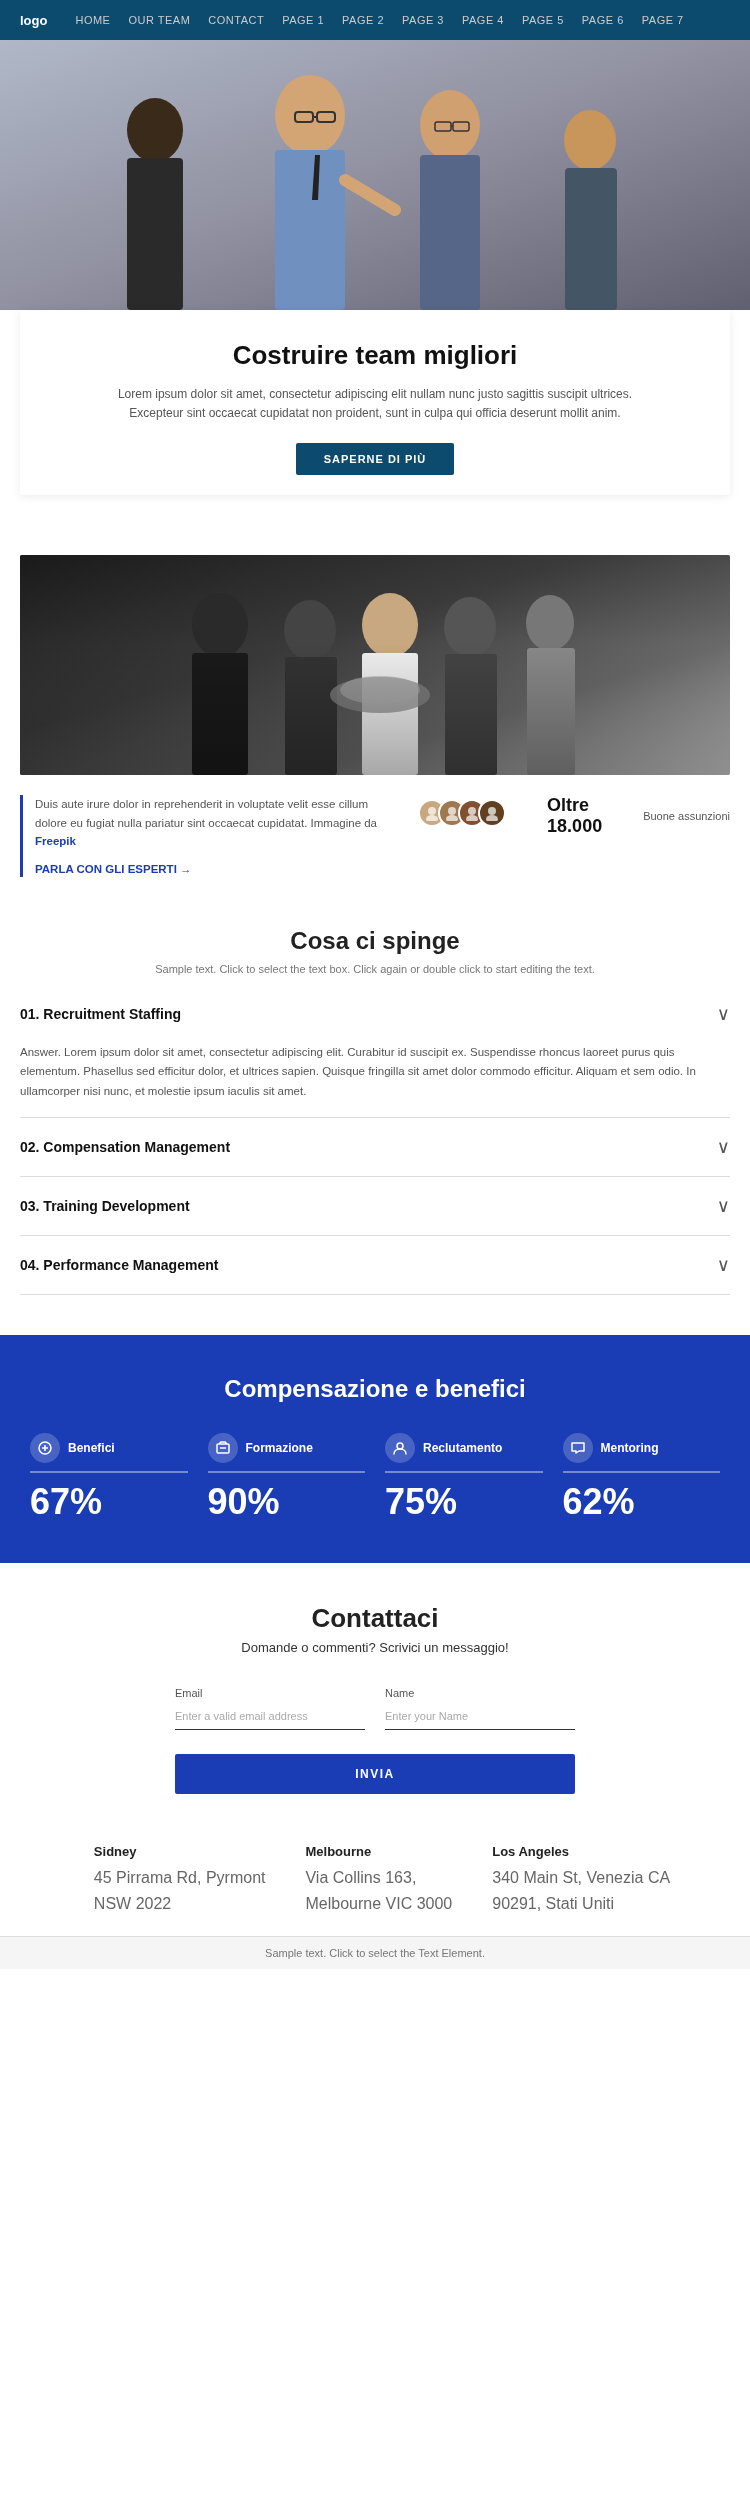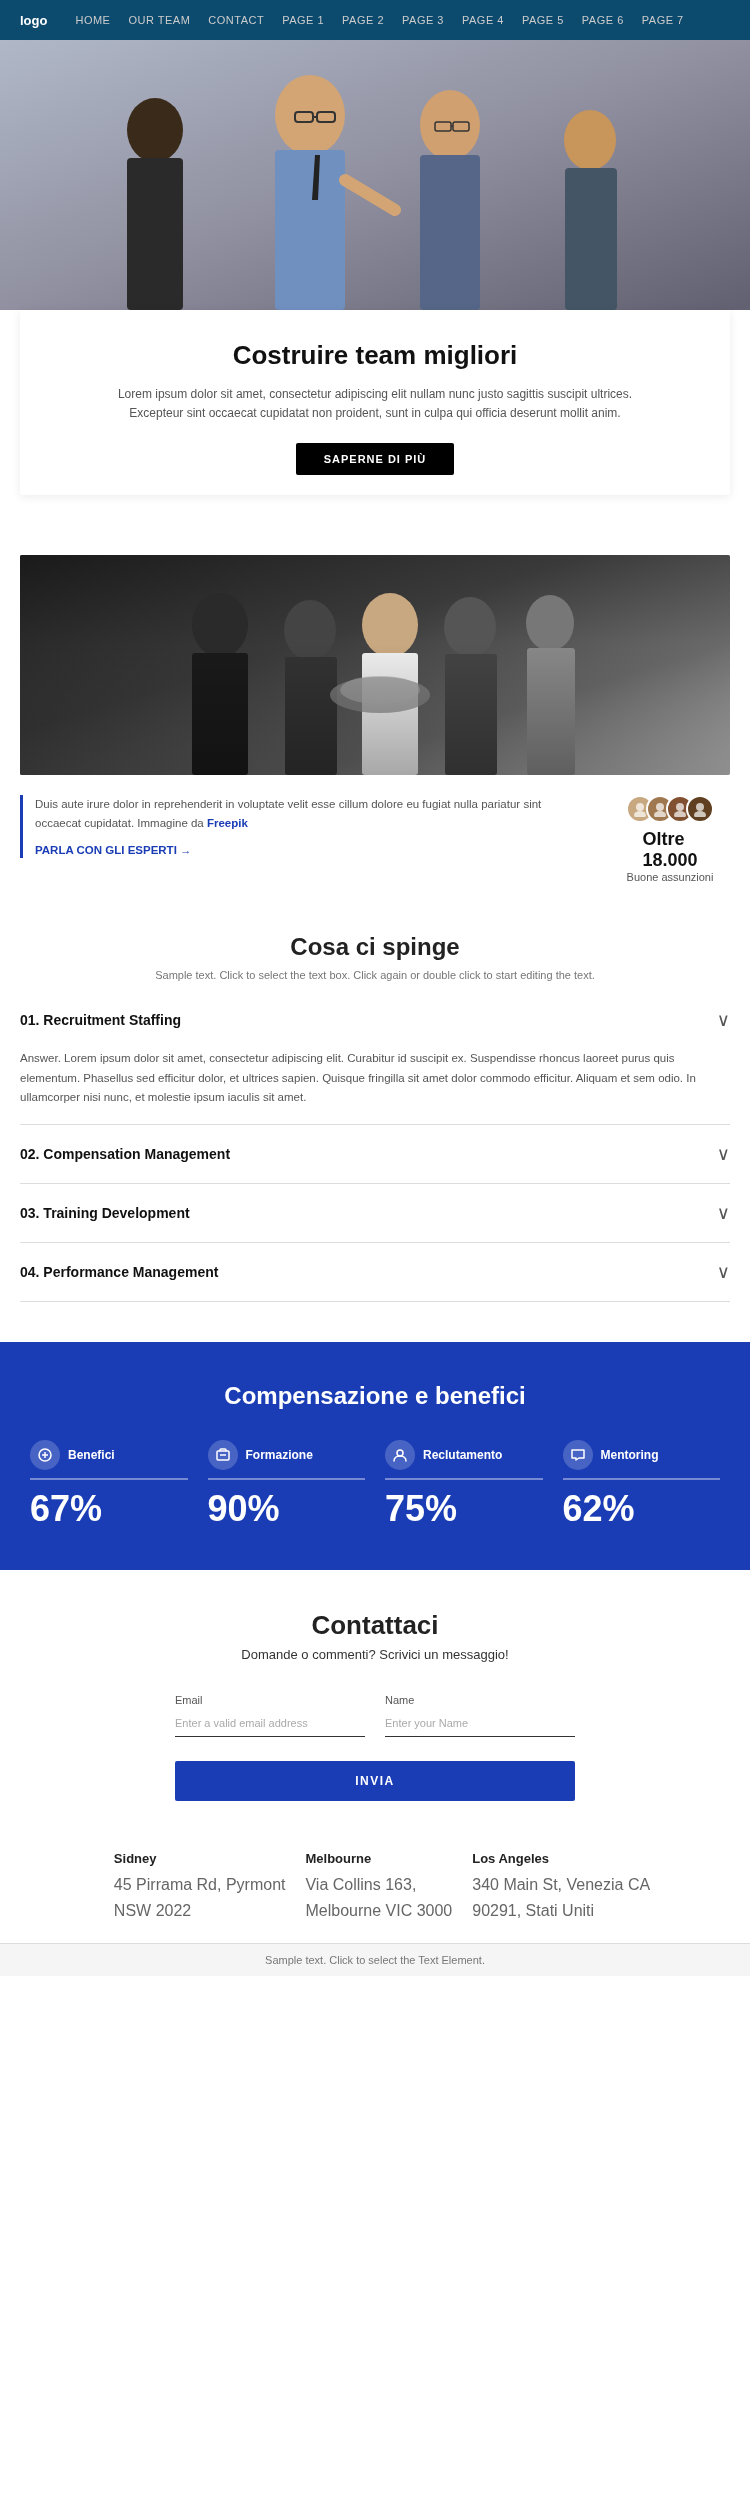--- a/index.html
+++ b/index.html
@@ -37,21 +37,21 @@
     .hero-card p {
       font-size: 12px;
       color: #555;
       line-height: 1.6;
       margin-bottom: 20px;
       max-width: 520px;
       margin-left: auto;
       margin-right: auto;
     }
     .btn-primary {
-      background: #000000;
+      background: #0c4a6e;
       color: #fff;
       border: none;
       padding: 10px 28px;
       font-size: 11px;
       font-weight: bold;
       letter-spacing: 1px;
       cursor: pointer;
       border-radius: 2px;
     }
 
@@ -72,23 +72,23 @@
     }
     .info-text {
       flex: 1;
       border-left: 3px solid #1a3db5;
       padding-left: 12px;
     }
     .info-text p { font-size: 11.5px; color: #555; line-height: 1.6; margin-bottom: 8px; }
     .info-text a { color: #1a3db5; font-size: 11.5px; font-weight: bold; text-decoration: none; }
     .info-right {
       display: flex;
-      flex-direction: column;
       align-items: center;
       min-width: 120px;
+      gap: 41px;
     }
     .avatars {
       display: flex;
       margin-bottom: 6px;
     }
     .avatar-circle {
       width: 28px;
       height: 28px;
       border-radius: 50%;
       border: 2px solid #fff;
@@ -230,21 +230,21 @@
       letter-spacing: 1.5px;
       cursor: pointer;
       margin-top: 8px;
       border-radius: 2px;
     }
 
     
     .offices-row {
       display: flex;
       justify-content: center;
-      gap: 20px;
+      gap: 40px;
       padding: 30px 30px 20px 44px;
       text-align: left;
     }
     .office-item h4 { font-size: 13px; font-weight: 700; margin-bottom: 6px; }
     .office-item p { font-size: 16px; color: #666; line-height: 1.6; }
 
     
     .footer-bar {
       background: #f5f5f5;
       padding: 10px 20px;

